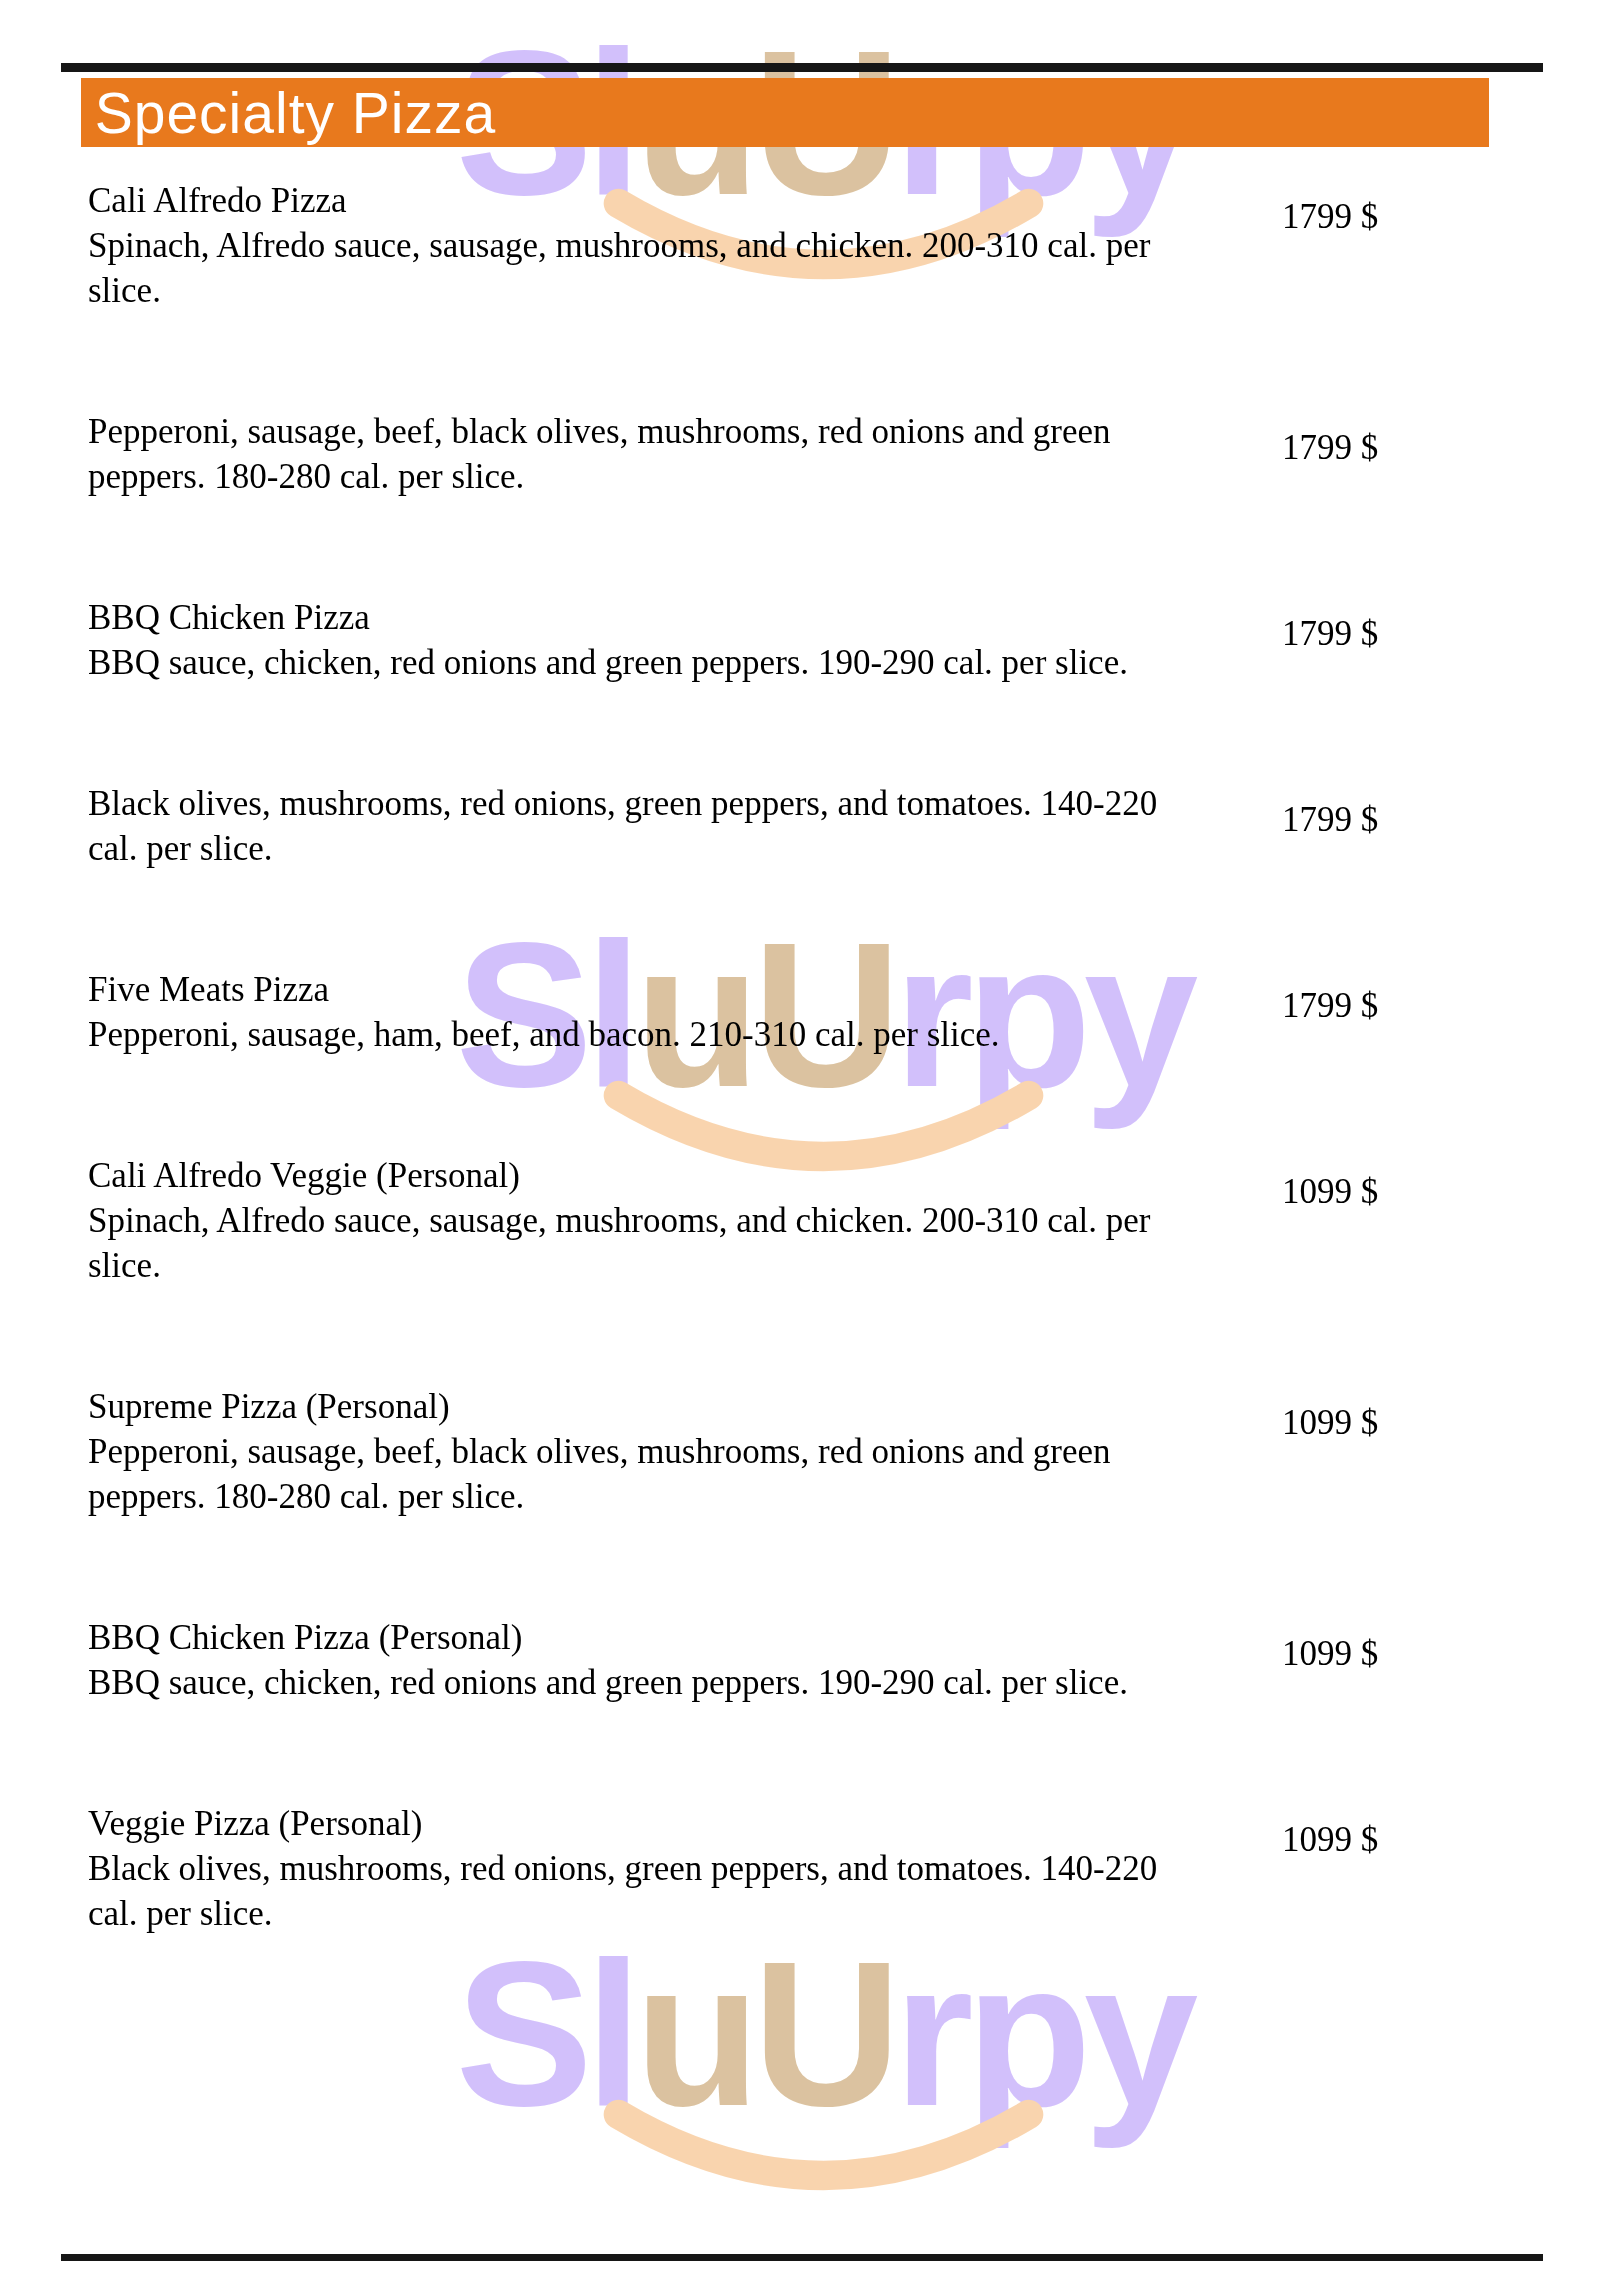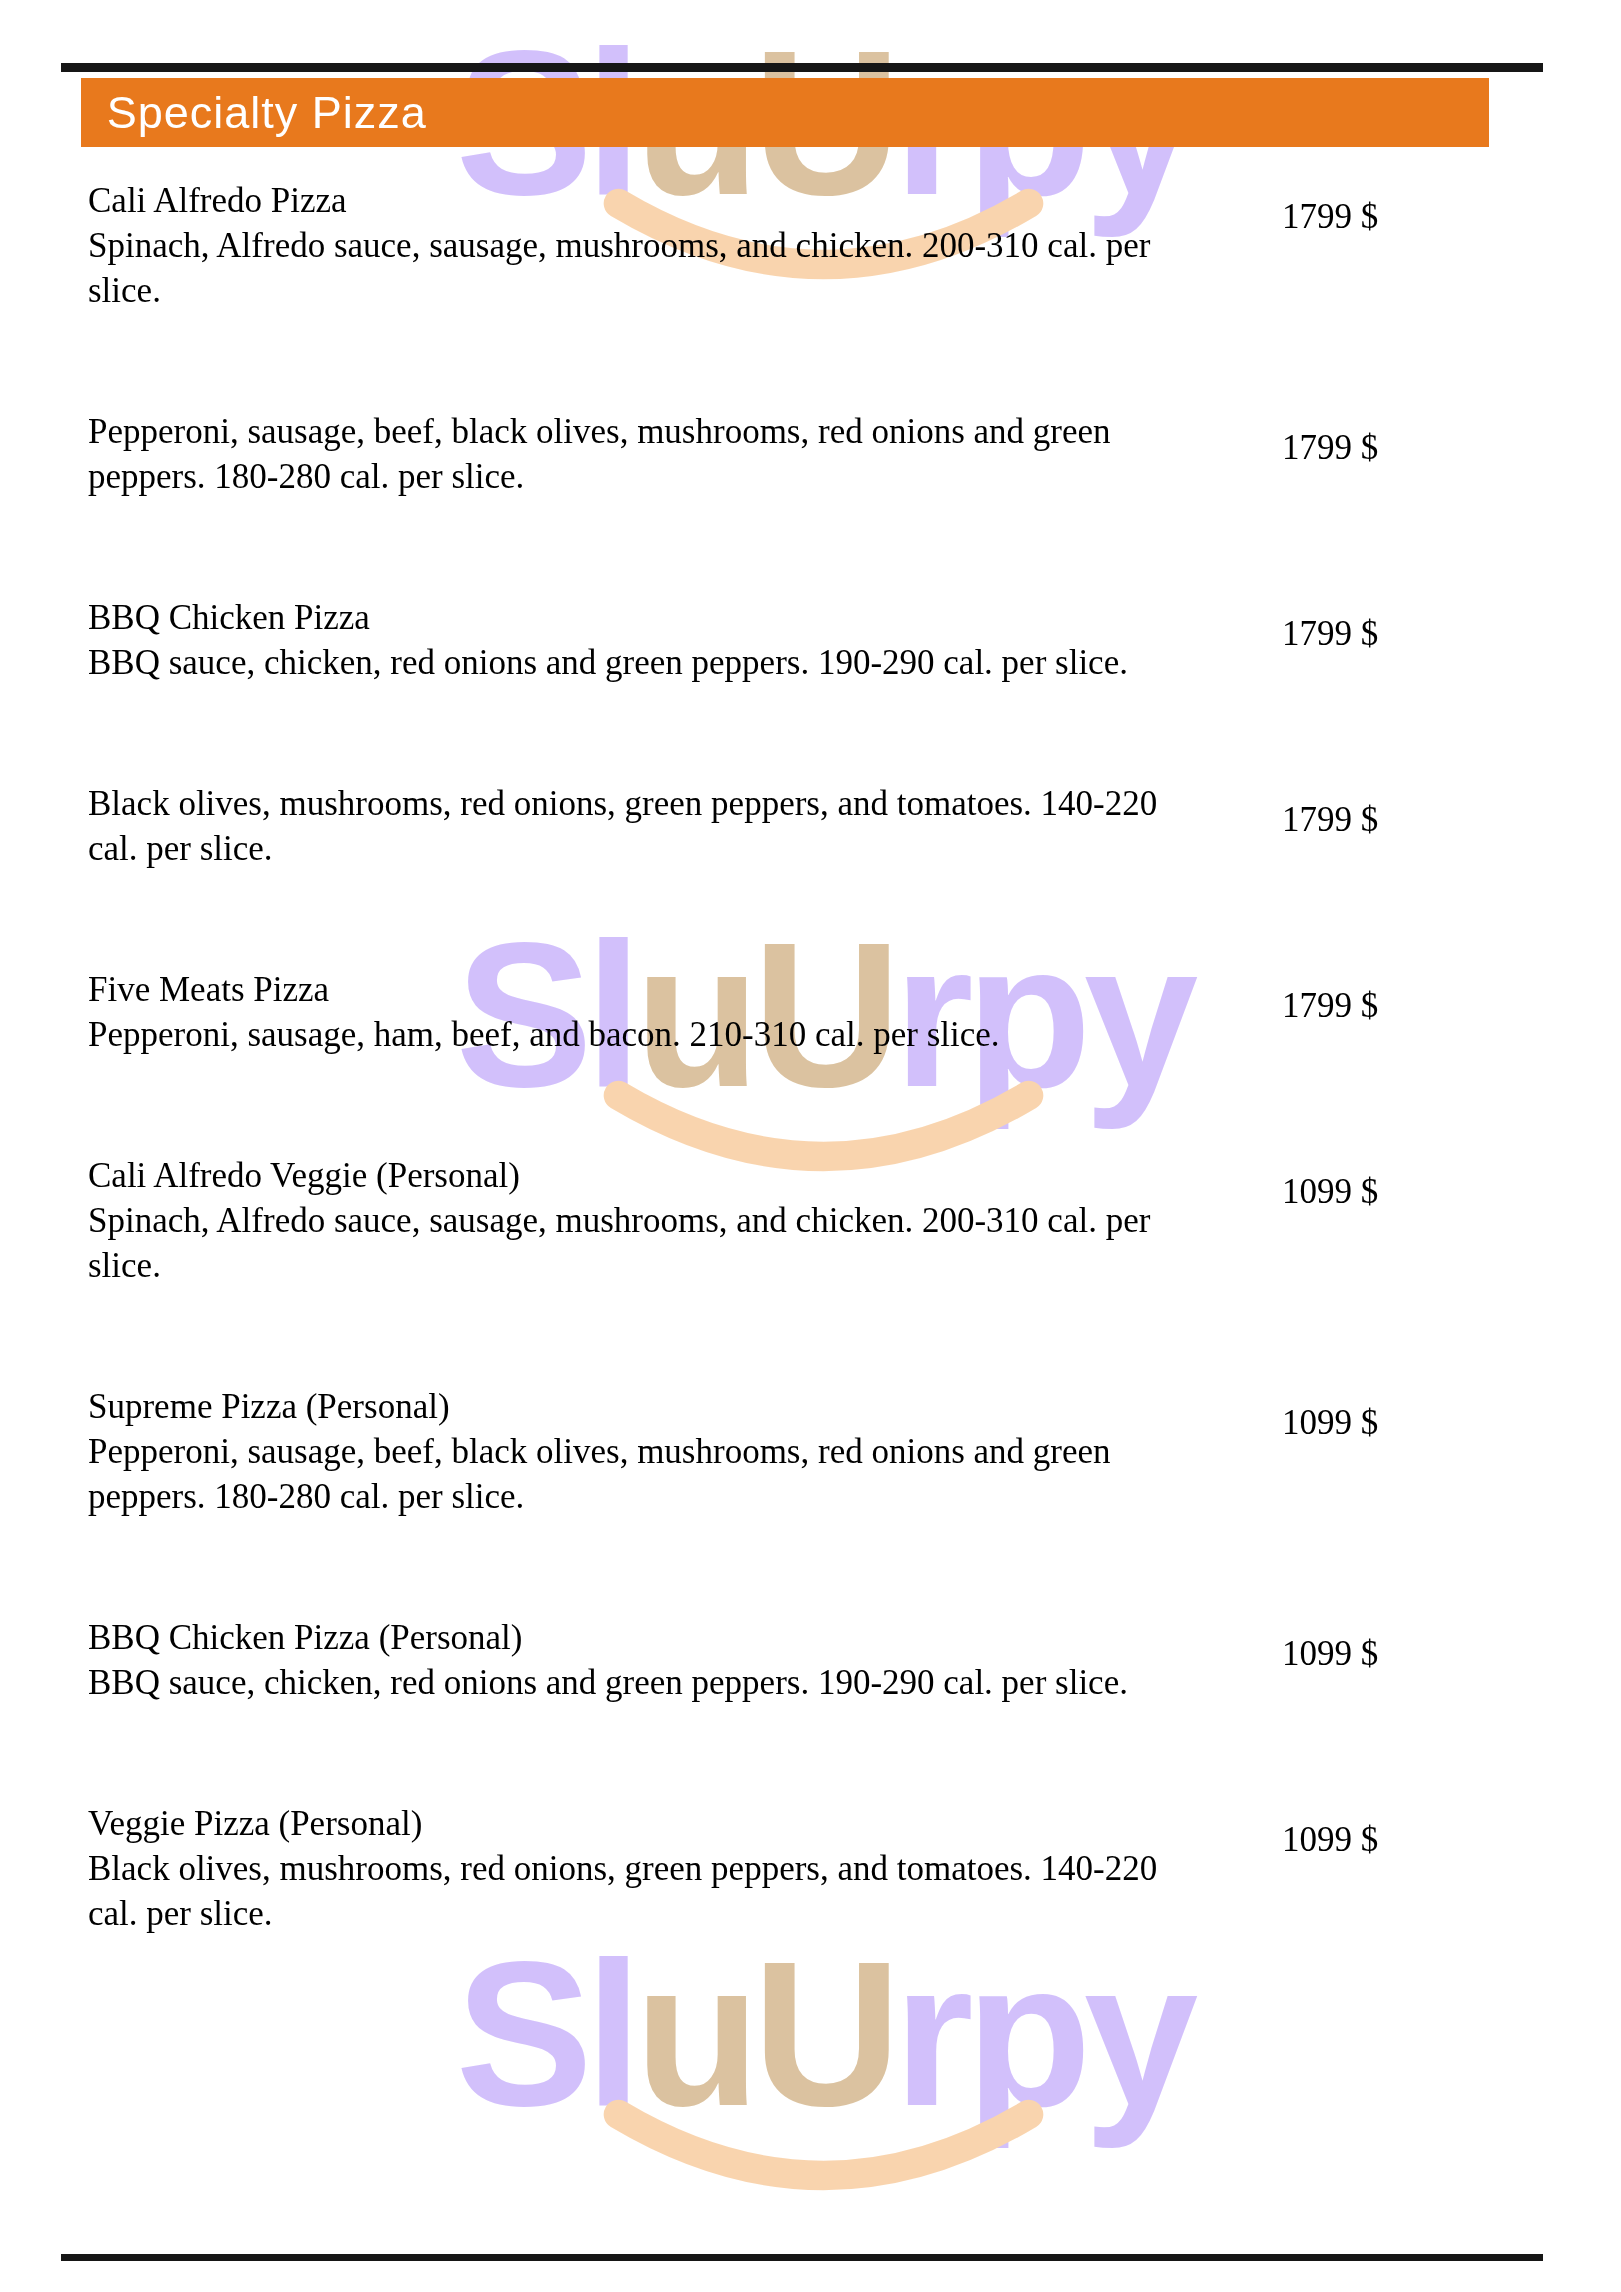--- a/index.html
+++ b/index.html
@@ -26,25 +26,24 @@
   .header-bar {
     position: absolute; left: 81px; top: 78px;
     width: 1408px; height: 69px;
     background: #E8791D;
     display: flex; align-items: center;
     padding-left: 13.7px;
     z-index: 3;
   }
   .header-title {
     font-family: "Liberation Sans", sans-serif;
-    font-size: 45px;
+    font-size: 57px;
     font-weight: 400;
     color: #ffffff;
     letter-spacing: 1px;
-    margin-left: 12px;
   }
   
   .content {
     position: absolute; left: 88px; top: 178px;
     width: 1445px;
     z-index: 2;
   }
   .item {
     position: relative;
     margin-bottom: 96px;

